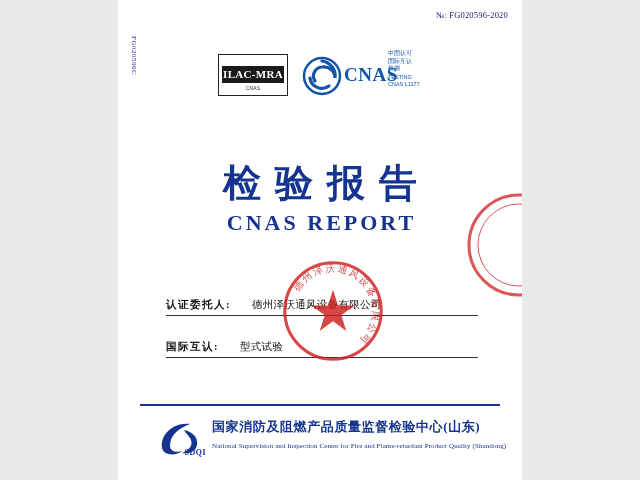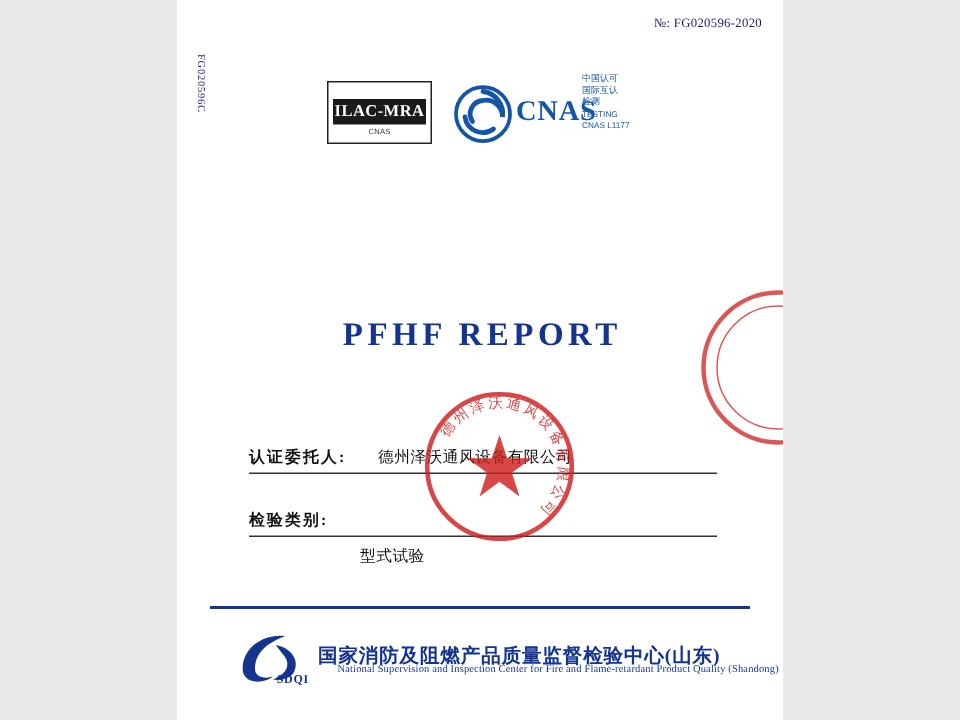--- a/index.html
+++ b/index.html
@@ -323,36 +323,35 @@
     text-align: right;
     font-size: 8px;
     font-weight: bold;
     color: #15348f;
     font-family: "Liberation Serif", serif;
     letter-spacing: 0.5px;
   }
   .footer-cn {
     position: absolute;
     left: 94px;
-    top: 24px;
+    top: 14px;
     font-size: 13px;
     font-weight: bold;
     color: #15348f;
     letter-spacing: 0.6px;
     font-family: "Liberation Serif", serif;
   }
   .footer-en {
     position: absolute;
     left: 94px;
     top: 38px;
     font-size: 7px;
     color: #15348f;
     letter-spacing: 0.1px;
     font-family: "Liberation Serif", serif;
-    margin-left: 13px;
   }
 </style>
 </head>
 <body>
 
 <div class="page">
 
   <div class="sidebar-left"></div>
   <div class="sidebar-right"></div>
 
@@ -392,34 +391,35 @@
         <div style="font-size:5.5px;color:#1455a8;line-height:7.2px;">CNAS L1177</div>
       </div>
 
     </div>
 
     <svg class="stamp-right" viewBox="0 0 110 110">
       <circle cx="55" cy="55" r="50" fill="none" stroke="#d01f1f" stroke-width="3"></circle>
       <circle cx="55" cy="55" r="41" fill="none" stroke="#d01f1f" stroke-width="1"></circle>
     </svg>
 
-    <div class="title-en">PFHF REPORT</div>
+    <div class="title-cn">检验报告</div>
+    <div class="title-en">CNAS REPORT</div>
 
     <div class="fields">
 
       <div class="field-row">
         <div class="field-label">认证委托人:</div>
         <div class="field-value">德州泽沃通风设备有限公司</div>
         <div class="field-line"></div>
       </div>
 
 
       <div class="field-row">
-        <div class="field-label">检验类别:</div>
-        <div class="field-value" style="left:74px;margin-top:24px;">型式试验</div>
+        <div class="field-label">国际互认:</div>
+        <div class="field-value" style="left:74px;">型式试验</div>
         <div class="field-line"></div>
       </div>
     </div>
 
     <svg class="stamp" viewBox="0 0 110 110">
       <defs>
         <path id="sealArc" d="M 55,55 m -41,0 a 41,41 0 1,1 82,0 a 41,41 0 1,1 -82,0"></path>
       </defs>
       <circle cx="55" cy="55" r="50" fill="none" stroke="#d01f1f" stroke-width="3.2"></circle>
       <text font-size="10" fill="#d01f1f" font-family="'Liberation Serif', serif" letter-spacing="2">

